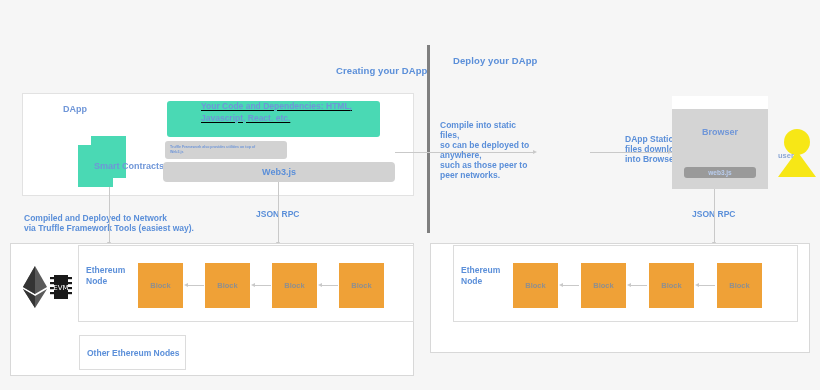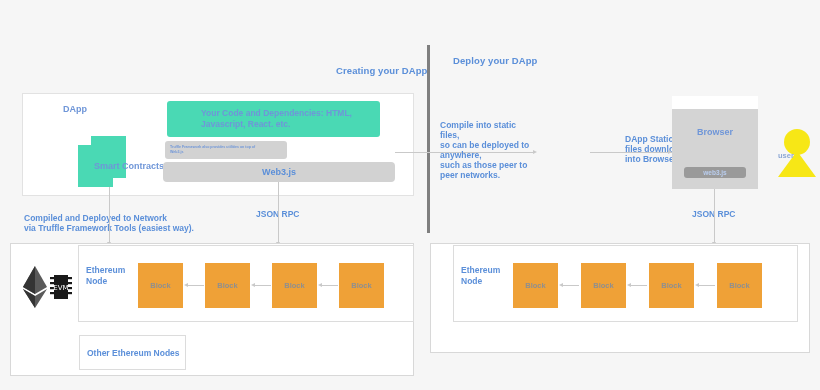--- a/index.html
+++ b/index.html
@@ -40,21 +40,21 @@
   .lbl-blue-lg{
     color:#6f96d8;font-size:9px;font-weight:bold;line-height:11px;text-align:right;
   }
 
   
   .teal{
     background:#4ad9b4;
   }
   .teal-code{
     background:#4ad9b4;border-radius:3px;
-    display:flex;align-items:center;
+    display:flex;align-items:flex-start;text-decoration:underline;
   }
   .teal-code span{
     color:#6f96d8;font-size:8.5px;font-weight:bold;line-height:11.5px;
     padding-left:34px;white-space:pre-line;
   }
   .sc-label{
     color:#6f96d8;font-size:9px;font-weight:bold;white-space:nowrap;
   }
 
   
@@ -185,21 +185,21 @@
 peer networks.</div>
 
 
   <div class="abs lbl-blue" style="left:625px;top:134px;">DApp Static
 files downloaded
 into Browser</div>
 
   <div class="abs hline" style="left:590px;top:152px;width:82px;"></div>
   <div class="abs arrow-right" style="left:668px;top:149.5px;"></div>
 
-  <div class="abs browser" style="left:672px;top:96px;width:86px;height:93px;">
+  <div class="abs browser" style="left:672px;top:96px;width:96px;height:93px;">
     <div class="browser-bar"></div>
     <div class="browser-title">Browser</div>
     <div class="browser-badge" style="margin-top:30px;">
       <span>web3.js</span>
     </div>
   </div>
 
   <div class="abs" style="left:777px;top:129px;width:40px;height:54px;">
     <div class="user-head" style="position:absolute;left:7px;top:0;"></div>
     <div class="user-body" style="position:absolute;left:1px;top:22px;"></div>

